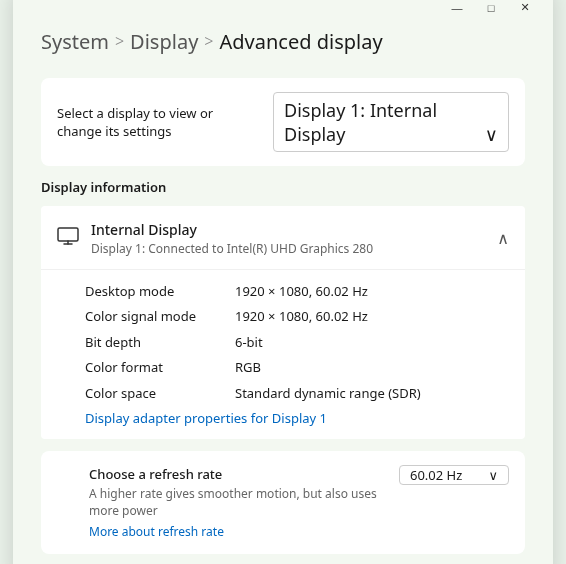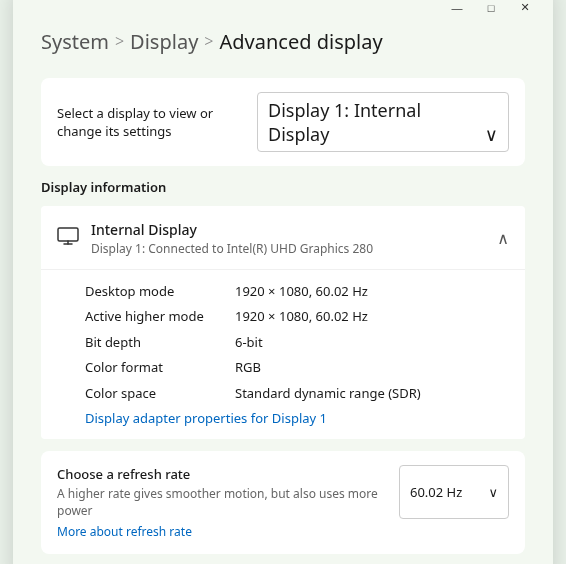--- a/index.html
+++ b/index.html
@@ -83,20 +83,21 @@
       background: white;
       border-radius: 8px;
       margin-bottom: 12px;
       padding: 14px 16px;
     }
 
     .display-select-row {
       display: flex;
       align-items: center;
       justify-content: space-between;
+      gap: 16px;
     }
 
     .display-select-label {
       font-size: 13px;
       color: #1a1a1a;
       max-width: 200px;
       line-height: 1.4;
     }
 
     .select-dropdown {
@@ -204,20 +205,21 @@
     .refresh-card {
       background: white;
       border-radius: 8px;
       padding: 14px 16px;
     }
 
     .refresh-header {
       display: flex;
       align-items: center;
       justify-content: space-between;
+      margin-left: 32px;
     }
 
     .refresh-label {
       font-size: 13px;
       font-weight: 500;
       color: #1a1a1a;
     }
 
     .refresh-desc {
       font-size: 12px;
@@ -232,21 +234,21 @@
       text-decoration: none;
       margin-top: 4px;
       display: inline-block;
     }
 
     .refresh-select {
       display: flex;
       align-items: center;
       border: 1px solid #ccc;
       border-radius: 4px;
-      padding: 17px 10px;
+      padding: 0 10px;
       background: white;
       cursor: pointer;
       font-size: 13px;
       gap: 21px;
       min-width: 110px;
       justify-content: space-between;
       align-self: flex-start;
     }
 
     .display-info-section {
@@ -305,21 +307,21 @@
           </div>
           <span class="chevron-up">∧</span>
         </div>
 
         <div class="display-details">
           <div class="detail-row">
             <span class="detail-key">Desktop mode</span>
             <span class="detail-value">1920 × 1080, 60.02 Hz</span>
           </div>
           <div class="detail-row">
-            <span class="detail-key">Active higher mode</span>
+            <span class="detail-key">Color signal mode</span>
             <span class="detail-value">1920 × 1080, 60.02 Hz</span>
           </div>
           <div class="detail-row">
             <span class="detail-key">Bit depth</span>
             <span class="detail-value">6-bit</span>
           </div>
           <div class="detail-row">
             <span class="detail-key">Color format</span>
             <span class="detail-value">RGB</span>
           </div>

